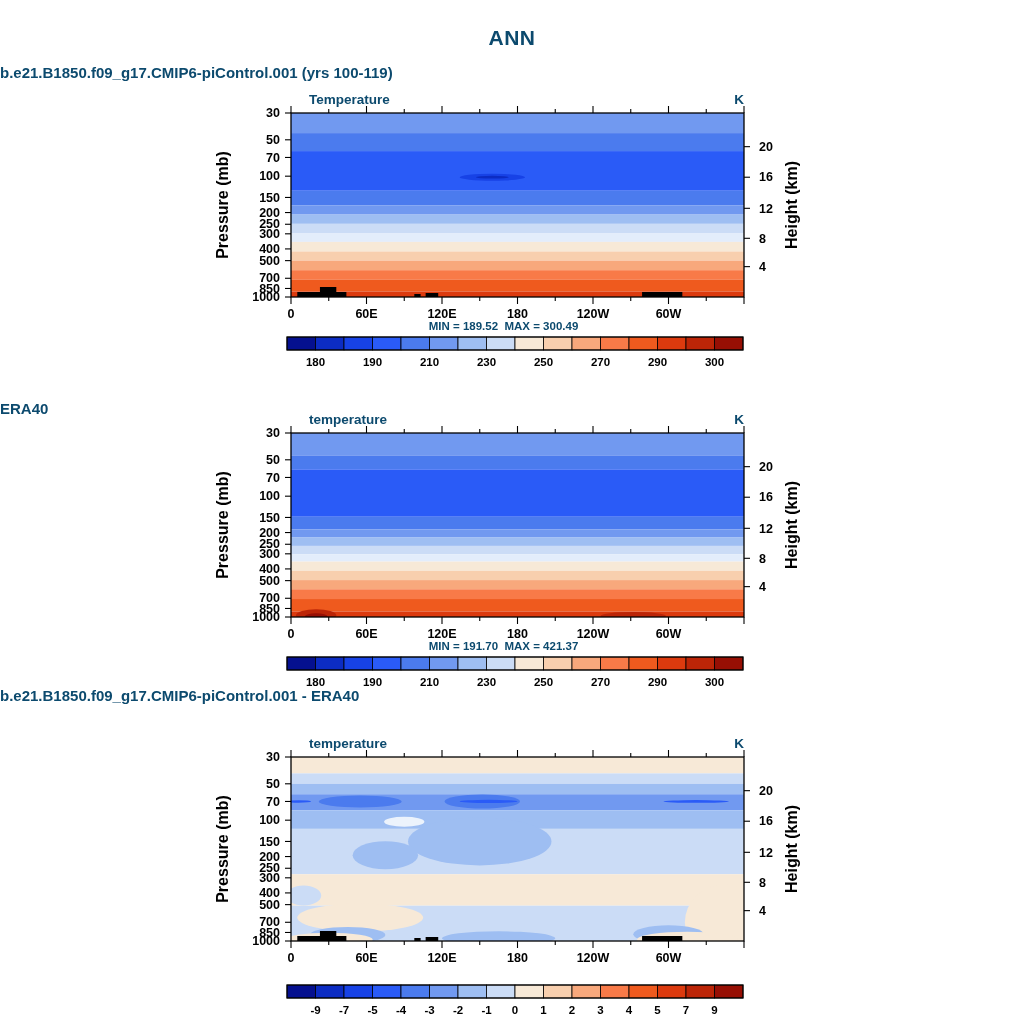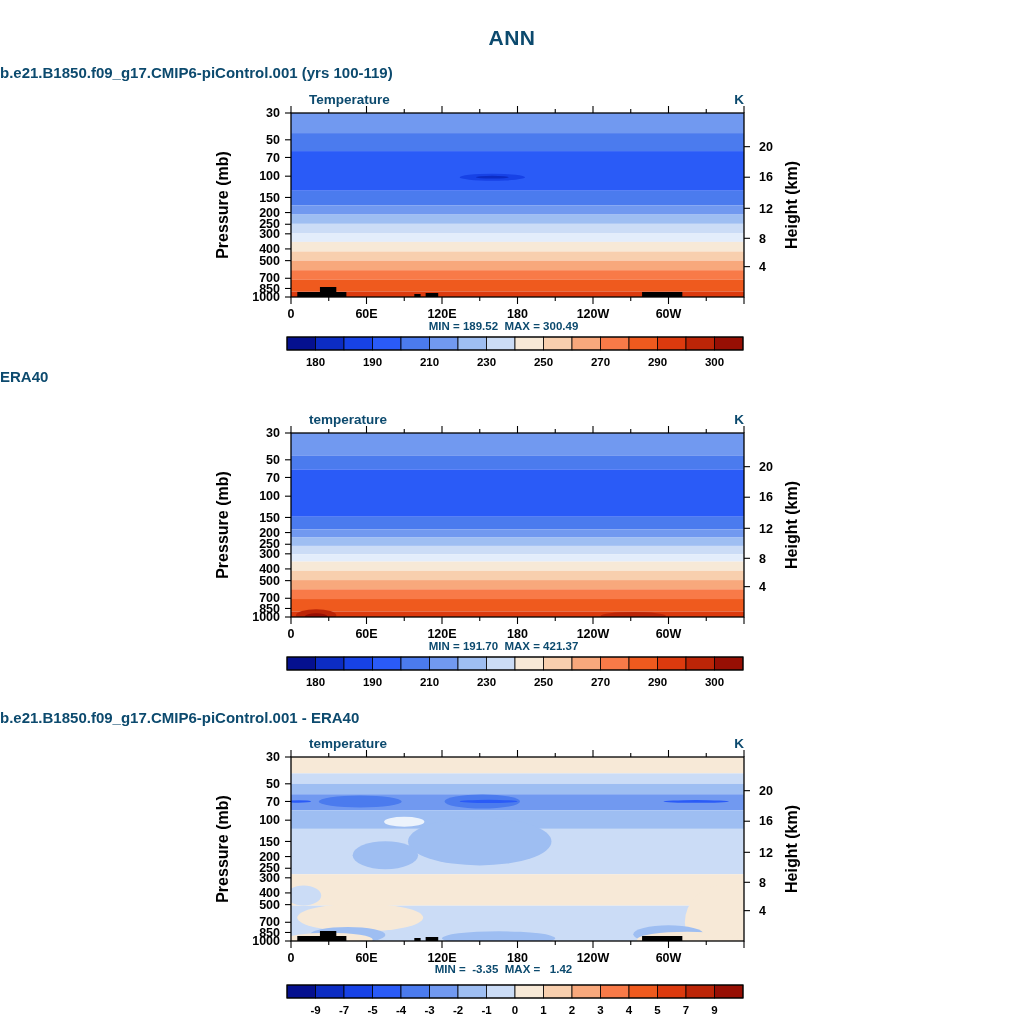--- a/index.html
+++ b/index.html
@@ -149,21 +149,21 @@
       <text x="29.50" y="30" font-size="11.5" text-anchor="middle">180</text>
       <text x="86.50" y="30" font-size="11.5" text-anchor="middle">190</text>
       <text x="143.50" y="30" font-size="11.5" text-anchor="middle">210</text>
       <text x="200.50" y="30" font-size="11.5" text-anchor="middle">230</text>
       <text x="257.50" y="30" font-size="11.5" text-anchor="middle">250</text>
       <text x="314.50" y="30" font-size="11.5" text-anchor="middle">270</text>
       <text x="371.50" y="30" font-size="11.5" text-anchor="middle">290</text>
       <text x="428.50" y="30" font-size="11.5" text-anchor="middle">300</text>
     </svg>
 
-  <div class="abs panel-title" style="top:368px;">ERA40</div>
+  <div class="abs panel-title" style="top:400px;">ERA40</div>
   <div class="abs field-label" style="top:412px;">temperature</div>
   <div class="abs units-label" style="top:412px;">K</div>
   <svg class="abs" id="plot-1" style="left:180px;top:423px;" width="670" height="232" viewBox="0 0 670 232">
       <defs>
         <clipPath id="clip1">
           <rect x="111" y="10" width="453" height="184"></rect>
         </clipPath>
       </defs>
       <g clip-path="url(#clip1)">
         <rect x="111" y="10.00" width="453" height="22.43" fill="#7199f0"></rect>
@@ -278,21 +278,21 @@
       <text x="29.50" y="30" font-size="11.5" text-anchor="middle">180</text>
       <text x="86.50" y="30" font-size="11.5" text-anchor="middle">190</text>
       <text x="143.50" y="30" font-size="11.5" text-anchor="middle">210</text>
       <text x="200.50" y="30" font-size="11.5" text-anchor="middle">230</text>
       <text x="257.50" y="30" font-size="11.5" text-anchor="middle">250</text>
       <text x="314.50" y="30" font-size="11.5" text-anchor="middle">270</text>
       <text x="371.50" y="30" font-size="11.5" text-anchor="middle">290</text>
       <text x="428.50" y="30" font-size="11.5" text-anchor="middle">300</text>
     </svg>
 
-  <div class="abs panel-title" style="top:709px;">b.e21.B1850.f09_g17.CMIP6-piControl.001 - ERA40</div>
+  <div class="abs panel-title" style="top:687px;">b.e21.B1850.f09_g17.CMIP6-piControl.001 - ERA40</div>
   <div class="abs field-label" style="top:736px;">temperature</div>
   <div class="abs units-label" style="top:736px;">K</div>
   <svg class="abs" id="plot-2" style="left:180px;top:747px;" width="670" height="232" viewBox="0 0 670 232">
       <defs>
         <clipPath id="clip2">
           <rect x="111" y="10" width="453" height="184"></rect>
         </clipPath>
       </defs>
       <g clip-path="url(#clip2)">
         <rect x="111" y="10.00" width="453" height="16.39" fill="#f7e9d7"></rect>
@@ -390,21 +390,20 @@
       <text x="579" y="78.42" font-size="12.5" text-anchor="start">16</text>
       <line x1="564" y1="105.31" x2="570" y2="105.31" class="tick"></line>
       <text x="579" y="109.51" font-size="12.5" text-anchor="start">12</text>
       <line x1="564" y1="135.30" x2="570" y2="135.30" class="tick"></line>
       <text x="579" y="139.5" font-size="12.5" text-anchor="start">8</text>
       <line x1="564" y1="163.64" x2="570" y2="163.64" class="tick"></line>
       <text x="579" y="167.83999999999997" font-size="12.5" text-anchor="start">4</text>
       <text x="48" y="102" font-size="16" text-anchor="middle" transform="rotate(-90 48 102)">Pressure (mb)</text>
       <text x="617" y="102" font-size="16" text-anchor="middle" transform="rotate(-90 617 102)">Height (km)</text>
     </svg>
-  <div class="abs minmax" style="top:963px;">MIN =  -3.35  MAX =   1.42</div>
   <svg class="abs" id="cb-2" style="left:286px;top:984px;" width="458" height="36" viewBox="0 0 458 36">
       <rect x="1.00" y="1" width="28.50" height="13" fill="#05108f" stroke="#000" stroke-width="0.8"></rect>
       <rect x="29.50" y="1" width="28.50" height="13" fill="#0c2cc3" stroke="#000" stroke-width="0.8"></rect>
       <rect x="58.00" y="1" width="28.50" height="13" fill="#1742e6" stroke="#000" stroke-width="0.8"></rect>
       <rect x="86.50" y="1" width="28.50" height="13" fill="#2a5bf7" stroke="#000" stroke-width="0.8"></rect>
       <rect x="115.00" y="1" width="28.50" height="13" fill="#4b7bee" stroke="#000" stroke-width="0.8"></rect>
       <rect x="143.50" y="1" width="28.50" height="13" fill="#7199f0" stroke="#000" stroke-width="0.8"></rect>
       <rect x="172.00" y="1" width="28.50" height="13" fill="#9ebef2" stroke="#000" stroke-width="0.8"></rect>
       <rect x="200.50" y="1" width="28.50" height="13" fill="#cbdcf6" stroke="#000" stroke-width="0.8"></rect>
       <rect x="229.00" y="1" width="28.50" height="13" fill="#f7e9d7" stroke="#000" stroke-width="0.8"></rect>

